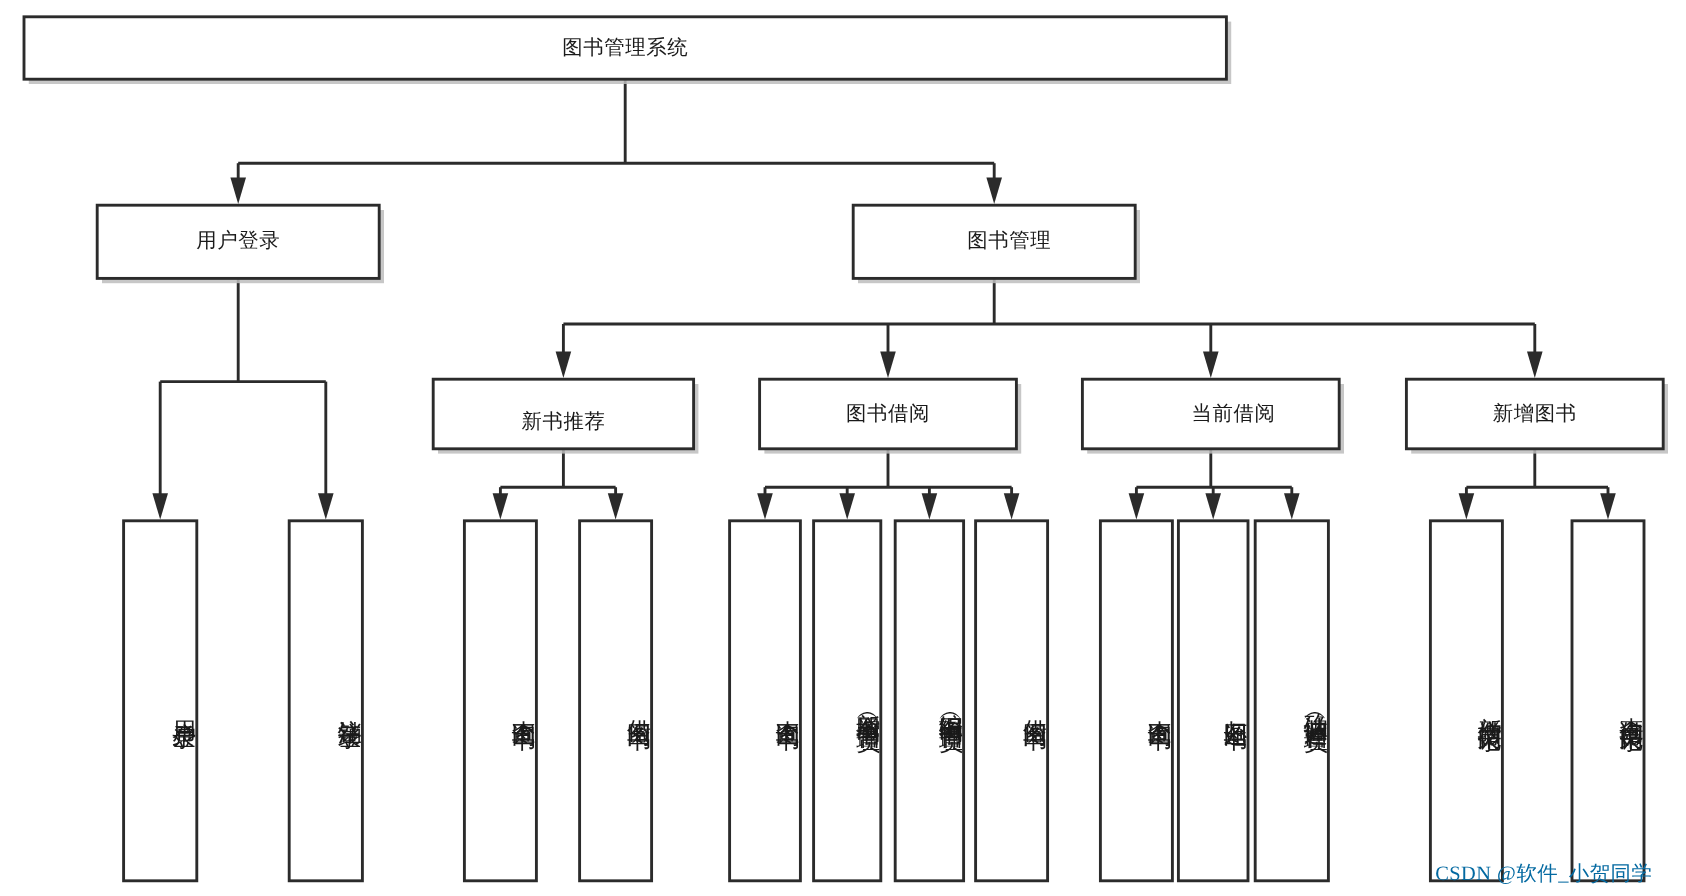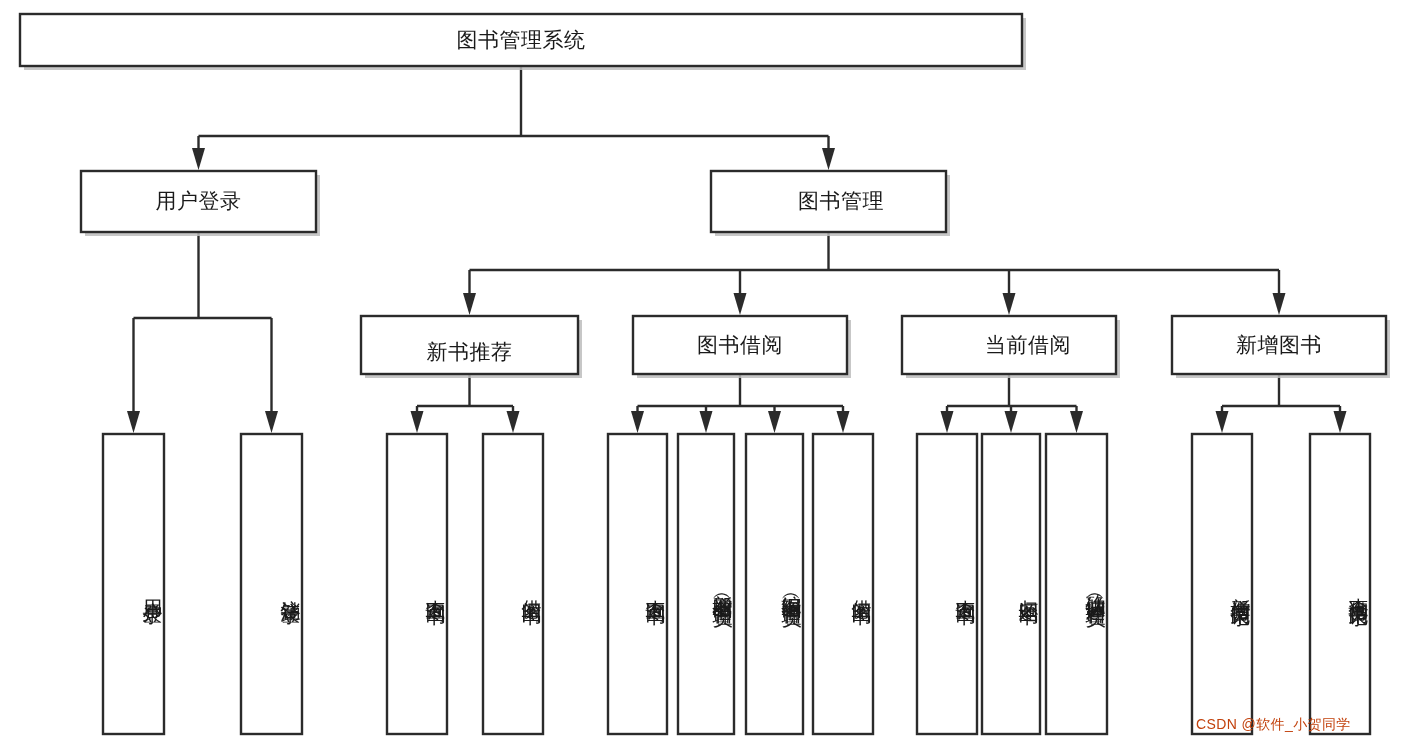--- a/index.html
+++ b/index.html
@@ -49,37 +49,37 @@
     align-items: center;
     justify-content: center;
     color: #1a1a1a;
     font-family: "Liberation Sans", "DejaVu Sans", sans-serif;
     text-align: center;
     line-height: 1.18;
     pointer-events: none;
     box-sizing: border-box;
   }
   .node-label.horizontal {
-    font-size: 21px;
+    font-size: 17px;
     letter-spacing: 0.5px;
   }
   .node-label.vertical {
     writing-mode: vertical-rl;
     text-orientation: upright;
     font-size: 20px;
     letter-spacing: 2px;
     padding-top: 8px;
     align-items: flex-start;
     justify-content: center;
   }
   .watermark {
     position: absolute;
-    color: #c2410c;
-    font-size: 14px;
-    font-family: Liberation Sans, sans-serif;
+    color: #0369a1;
+    font-size: 17px;
+    font-family: Liberation Serif, serif;
     white-space: nowrap;
     letter-spacing: 0.4px;
   }
 </style>
 </head>
 <body>
 
 <div id="diagram-root">
   <svg class="diagram-canvas" viewBox="0 0 1405 747">
     <g id="connector-layer">

